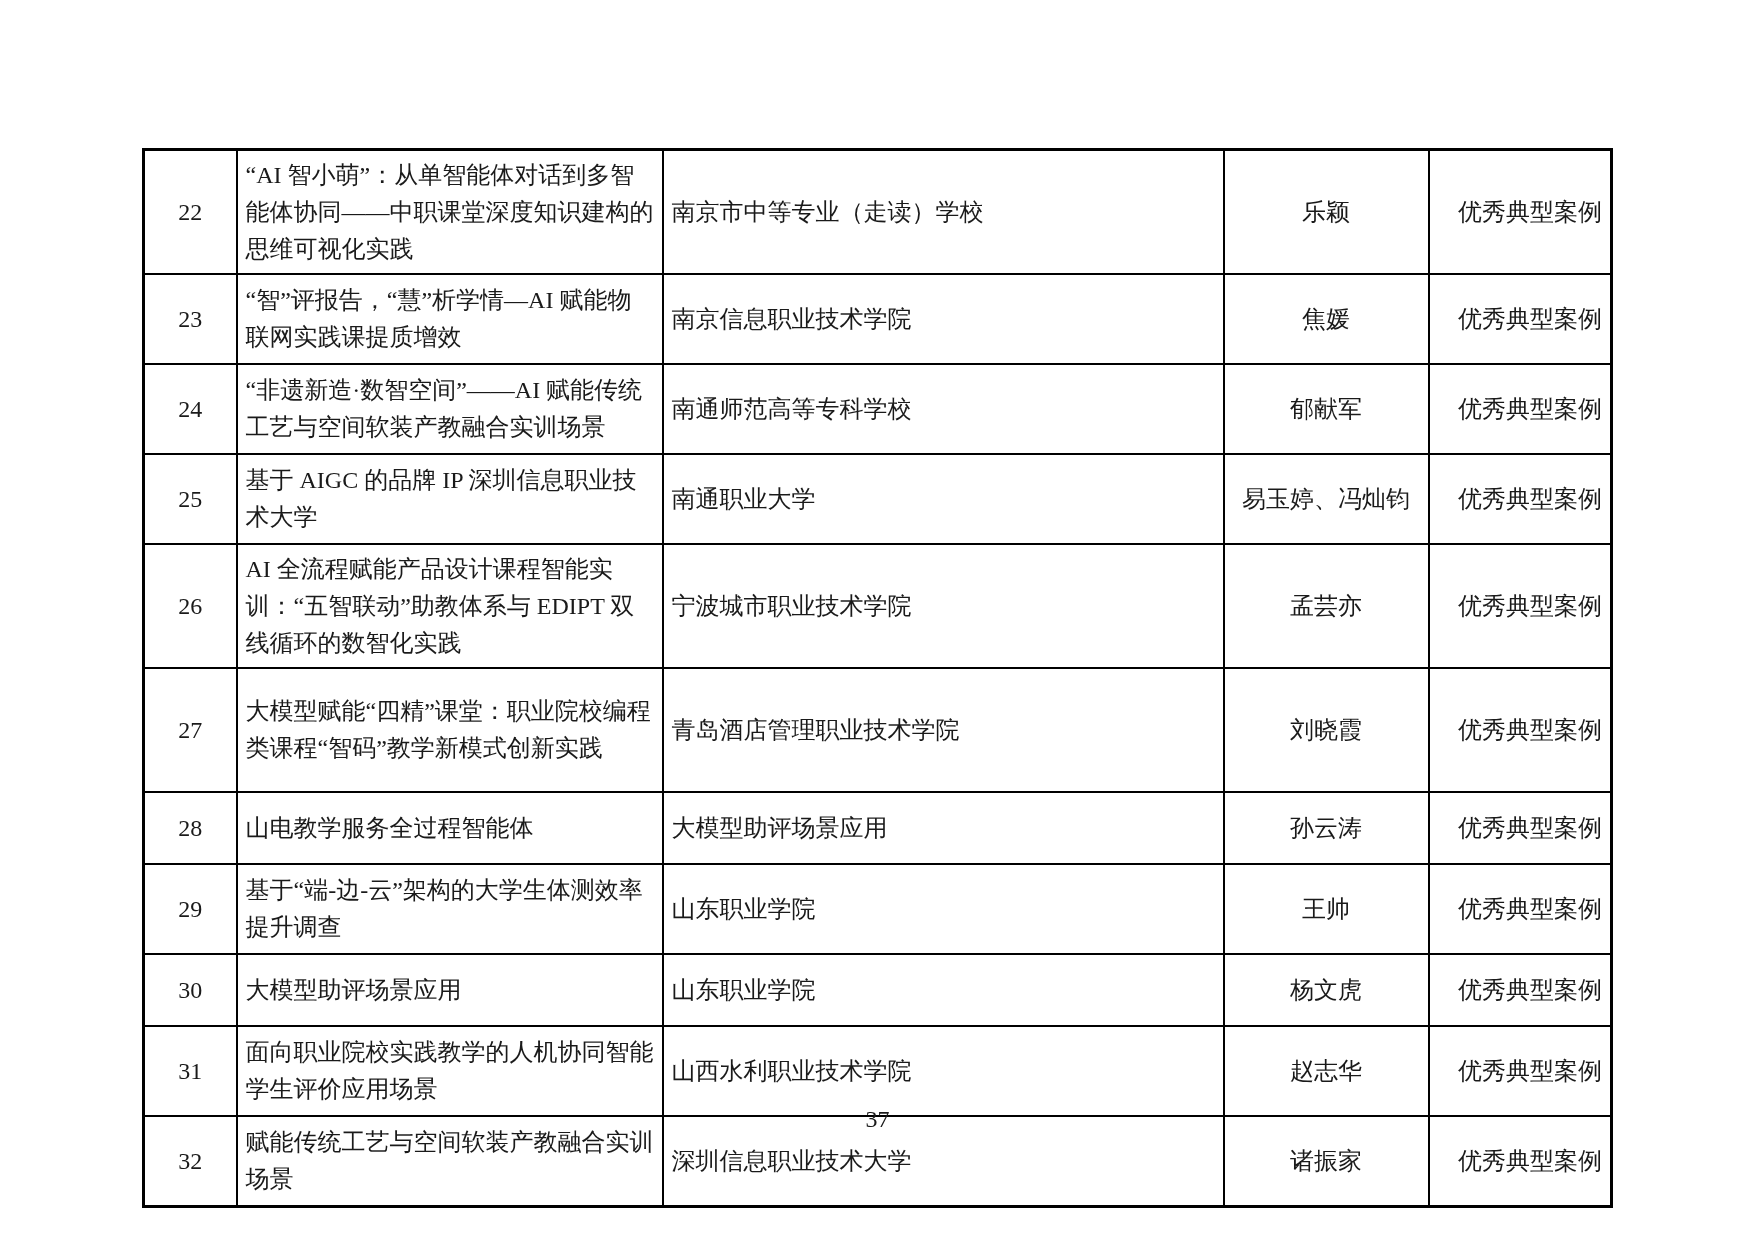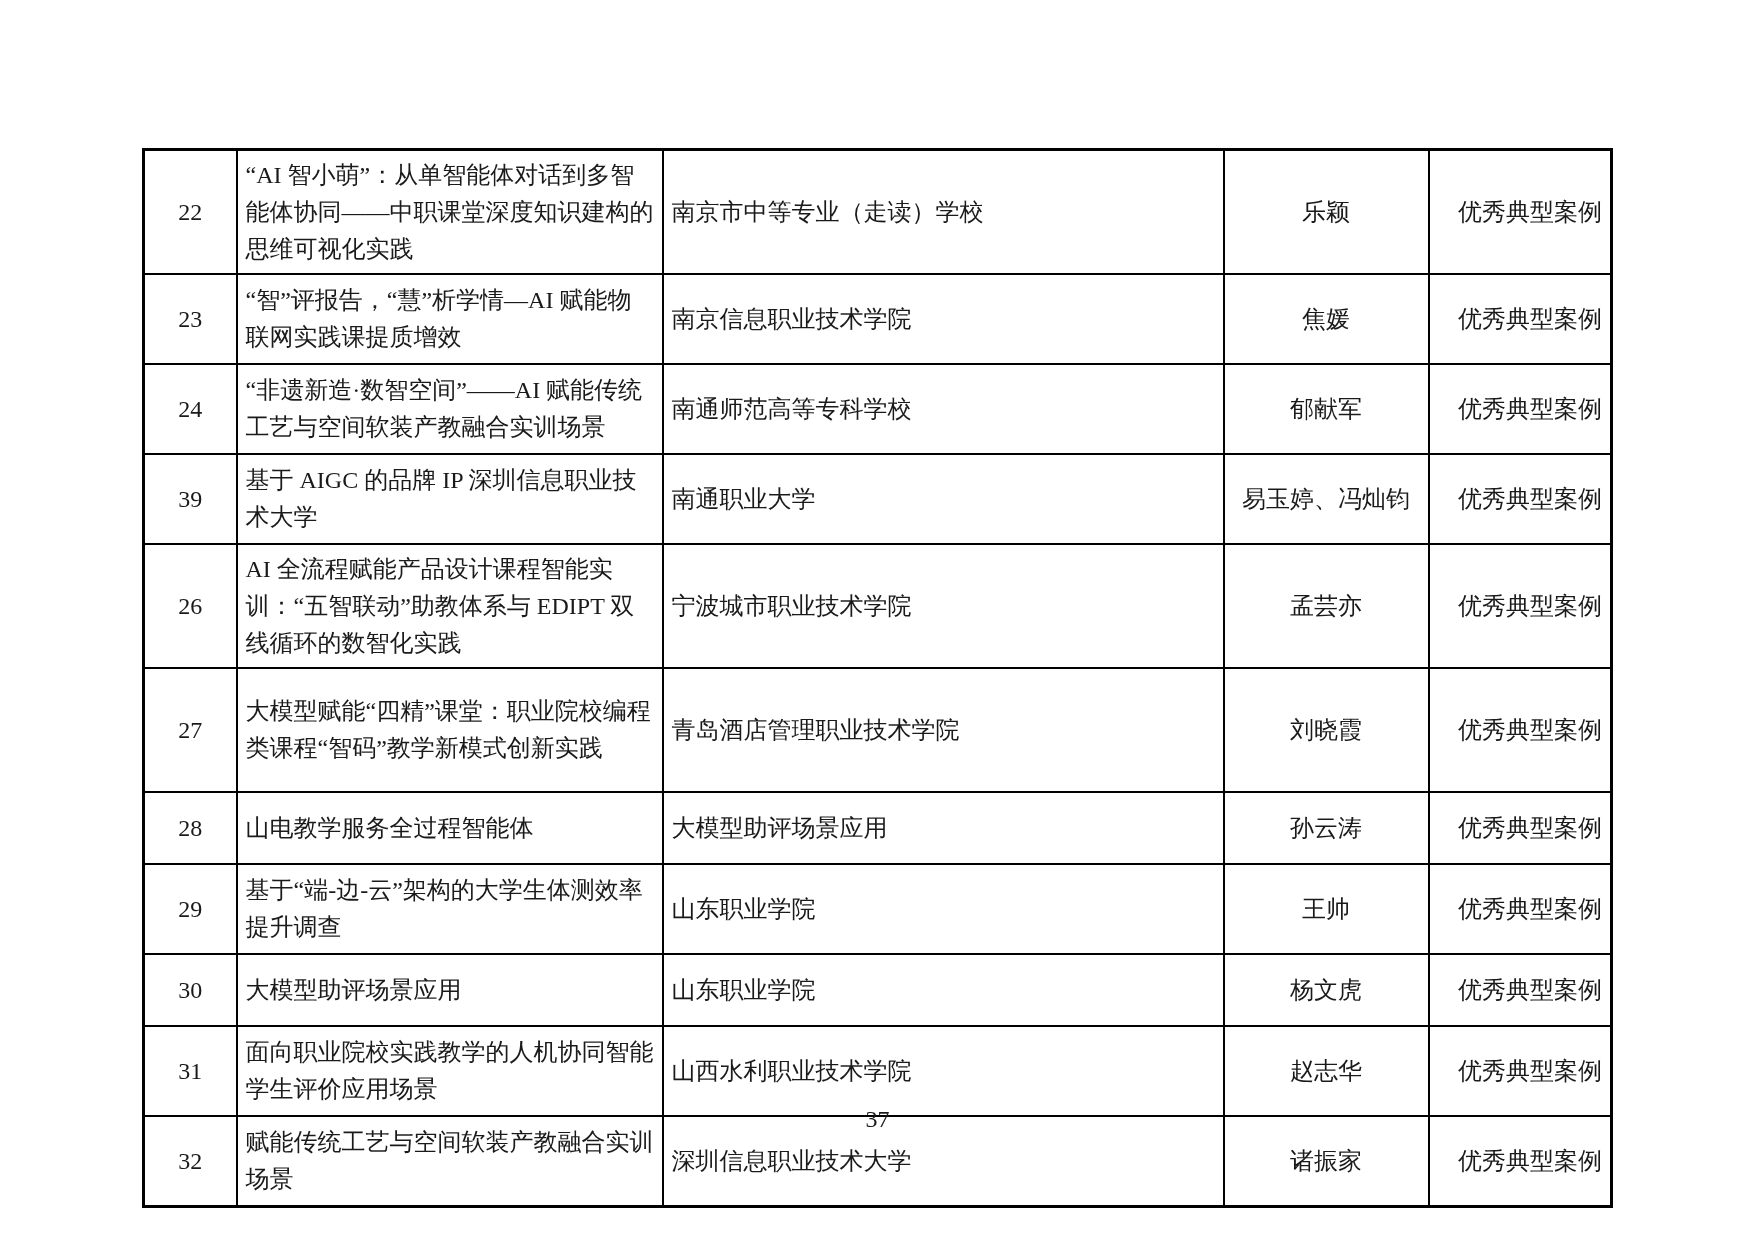--- a/index.html
+++ b/index.html
@@ -101,21 +101,21 @@
     <td class="c-award">优秀典型案例</td>
   </tr>
         <tr class="lines-2">
     <td class="c-no">24</td>
     <td class="c-title">“非遗新造·数智空间”——AI 赋能传统工艺与空间软装产教融合实训场景</td>
     <td class="c-school">南通师范高等专科学校</td>
     <td class="c-person">郁献军</td>
     <td class="c-award">优秀典型案例</td>
   </tr>
         <tr class="lines-2">
-    <td class="c-no">39</td>
+    <td class="c-no">25</td>
     <td class="c-title">基于 AIGC 的品牌 IP 深圳信息职业技术大学</td>
     <td class="c-school">南通职业大学</td>
     <td class="c-person">易玉婷、冯灿钧</td>
     <td class="c-award">优秀典型案例</td>
   </tr>
         <tr class="lines-3">
     <td class="c-no">26</td>
     <td class="c-title">AI 全流程赋能产品设计课程智能实训：“五智联动”助教体系与 EDIPT 双线循环的数智化实践</td>
     <td class="c-school">宁波城市职业技术学院</td>
     <td class="c-person">孟芸亦</td>

